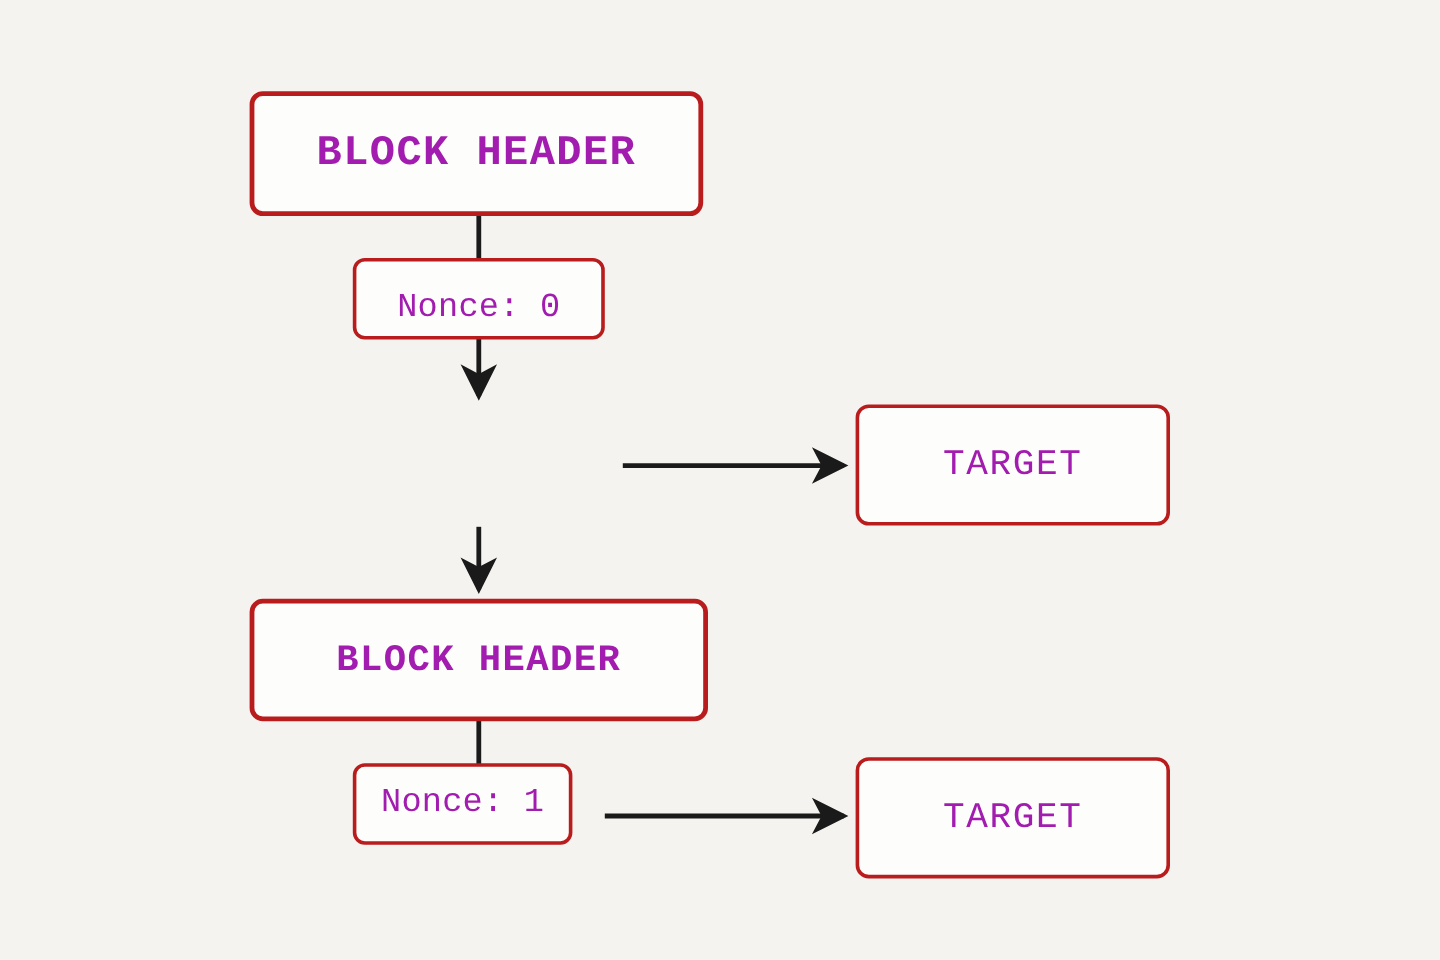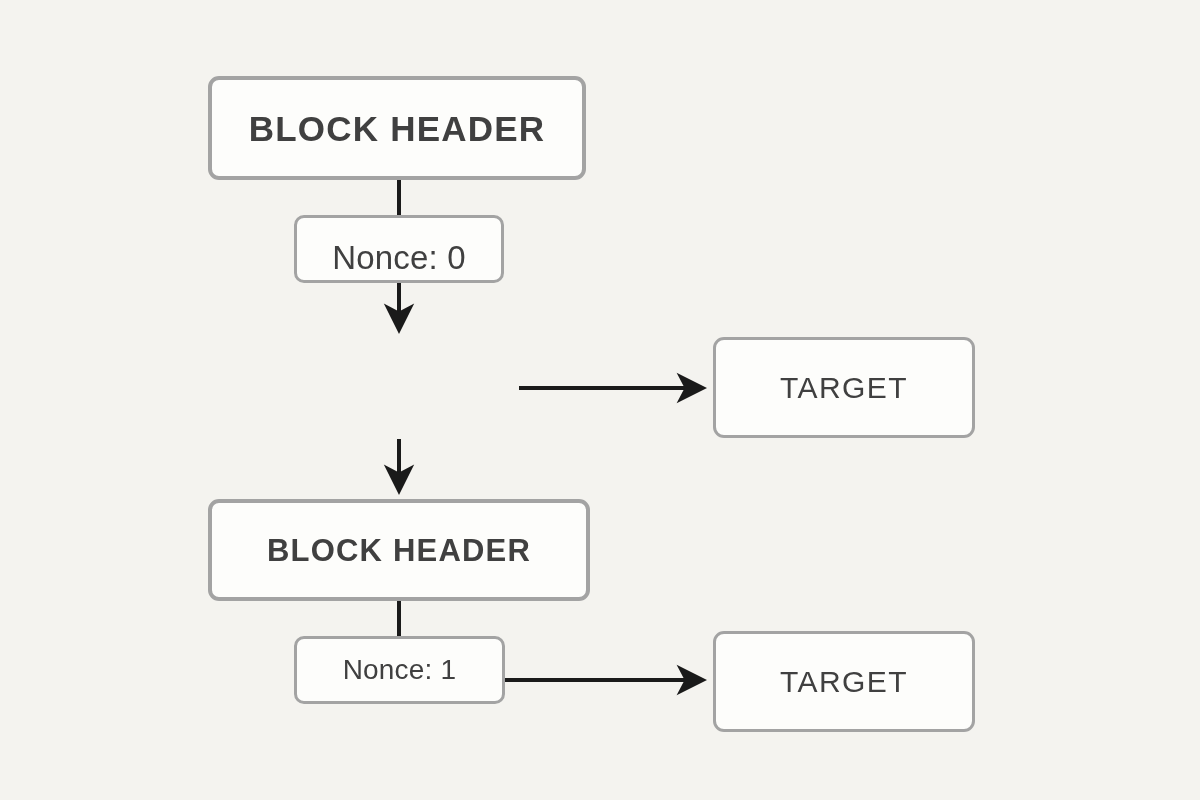--- a/index.html
+++ b/index.html
@@ -24,50 +24,51 @@
     left: 0;
     top: 0;
     width: 1200px;
     height: 800px;
     pointer-events: none;
   }
   .node {
     position: absolute;
     box-sizing: border-box;
     background: #fdfdfb;
-    border: 4px solid #a3a3a3;
+    border: 4px solid #b91c1c;
     border-radius: 11px;
     display: flex;
     align-items: center;
     justify-content: center;
-    color: #404040;
+    color: #a21caf;
     letter-spacing: 0.5px;
     line-height: 1;
     user-select: none;
+    font-family: Liberation Mono, monospace;
   }
   .node-label {
     display: block;
     text-align: center;
     white-space: nowrap;
   }
 
   
   #node-block-header-1 {
     left: 208px; top: 76px; width: 378px; height: 104px;
   }
   #node-block-header-1 .node-label {
     font-size: 35px; font-weight: 600; letter-spacing: 1.2px;
   }
 
   #node-nonce-0 {
     left: 294px; top: 215px; width: 210px; height: 68px;
     border-width: 3px; border-radius: 10px;
   }
   #node-nonce-0 .node-label {
-    font-size: 33px; font-weight: 400; letter-spacing: 0.2px; margin-top: 16px;
+    font-size: 28px; font-weight: 400; letter-spacing: 0.2px; margin-top: 16px;
   }
 
   #node-hash {
     left: 278px; top: 338px; width: 242px; height: 102px;
   }
   #node-hash .node-label {
     font-size: 34px; font-weight: 600; letter-spacing: 1.2px;
   }
 
   #node-target-1 {
@@ -79,21 +80,21 @@
   }
 
   #node-block-header-2 {
     left: 208px; top: 499px; width: 382px; height: 102px;
   }
   #node-block-header-2 .node-label {
     font-size: 31px; font-weight: 600; letter-spacing: 1.2px;
   }
 
   #node-nonce-1 {
-    left: 294px; top: 636px; width: 211px; height: 68px;
+    left: 294px; top: 636px; width: 183px; height: 68px;
     border-width: 3px; border-radius: 10px;
   }
   #node-nonce-1 .node-label {
     font-size: 28px; font-weight: 400; letter-spacing: 0.2px;
   }
 
   #node-target-2 {
     left: 713px; top: 631px; width: 262px; height: 101px;
     border-width: 3px;
   }

